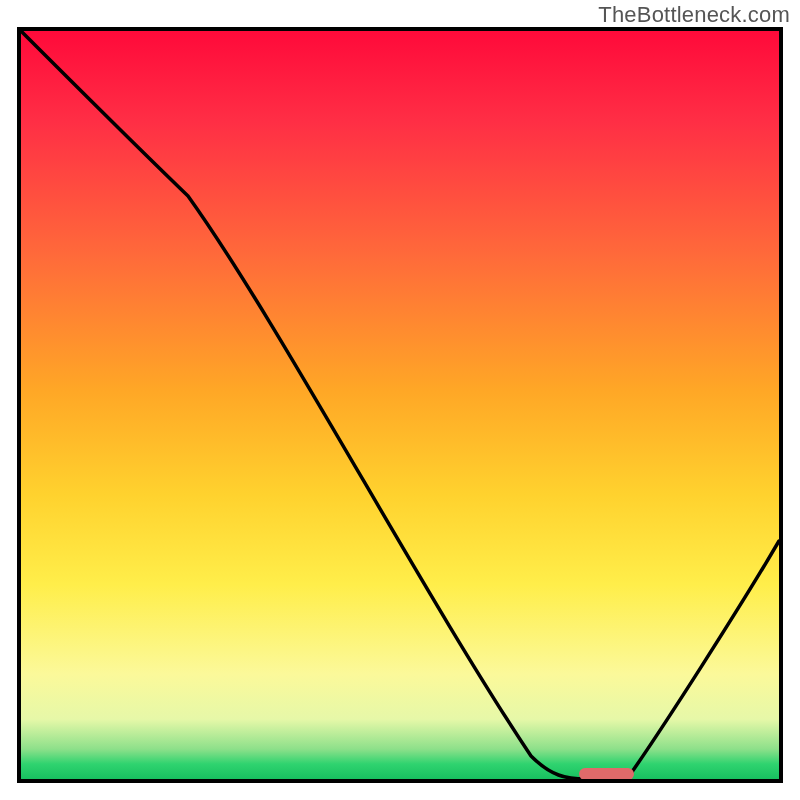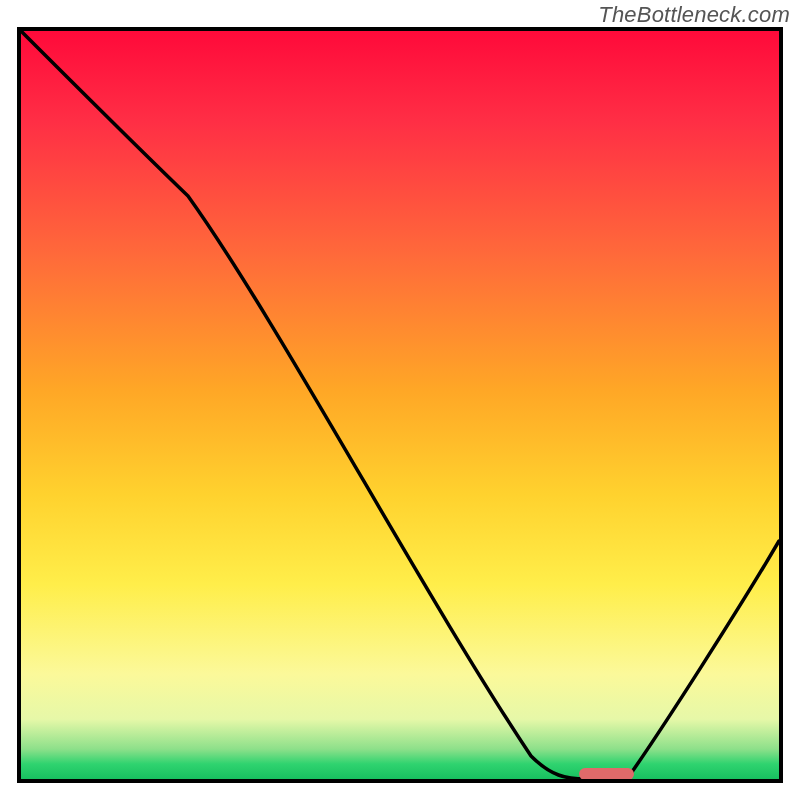--- a/index.html
+++ b/index.html
@@ -8,21 +8,20 @@
     width: 800px;
     height: 800px;
     background: #ffffff;
     font-family: Arial, Helvetica, sans-serif;
     overflow: hidden;
   }
   .outer {
     position: relative;
     width: 800px;
     height: 608px;
-    font-style: italic;
   }
   .watermark {
     position: absolute;
     top: 2px;
     right: 10px;
     color: #555555;
     font-size: 22px;
     font-weight: 400;
     letter-spacing: 0.2px;
     z-index: 10;

